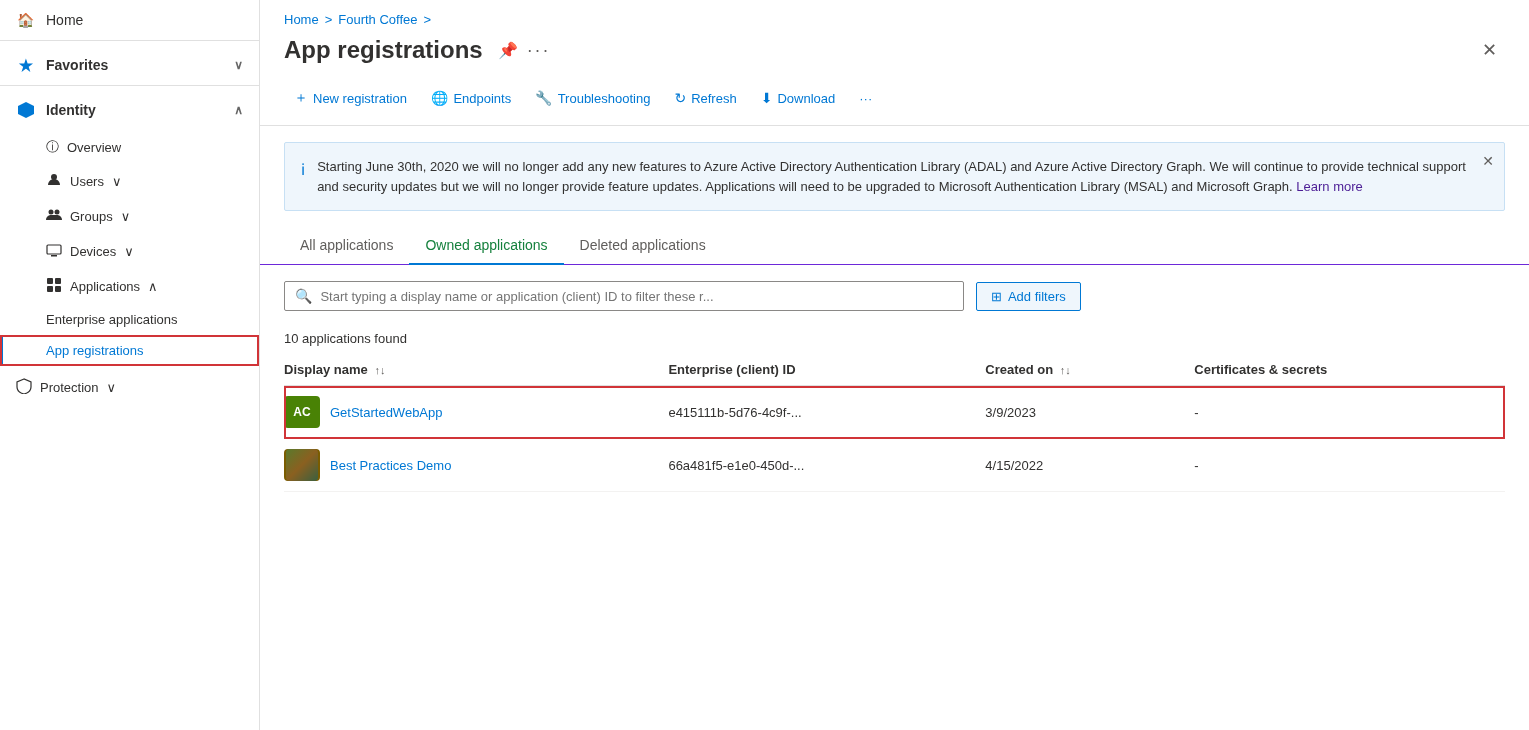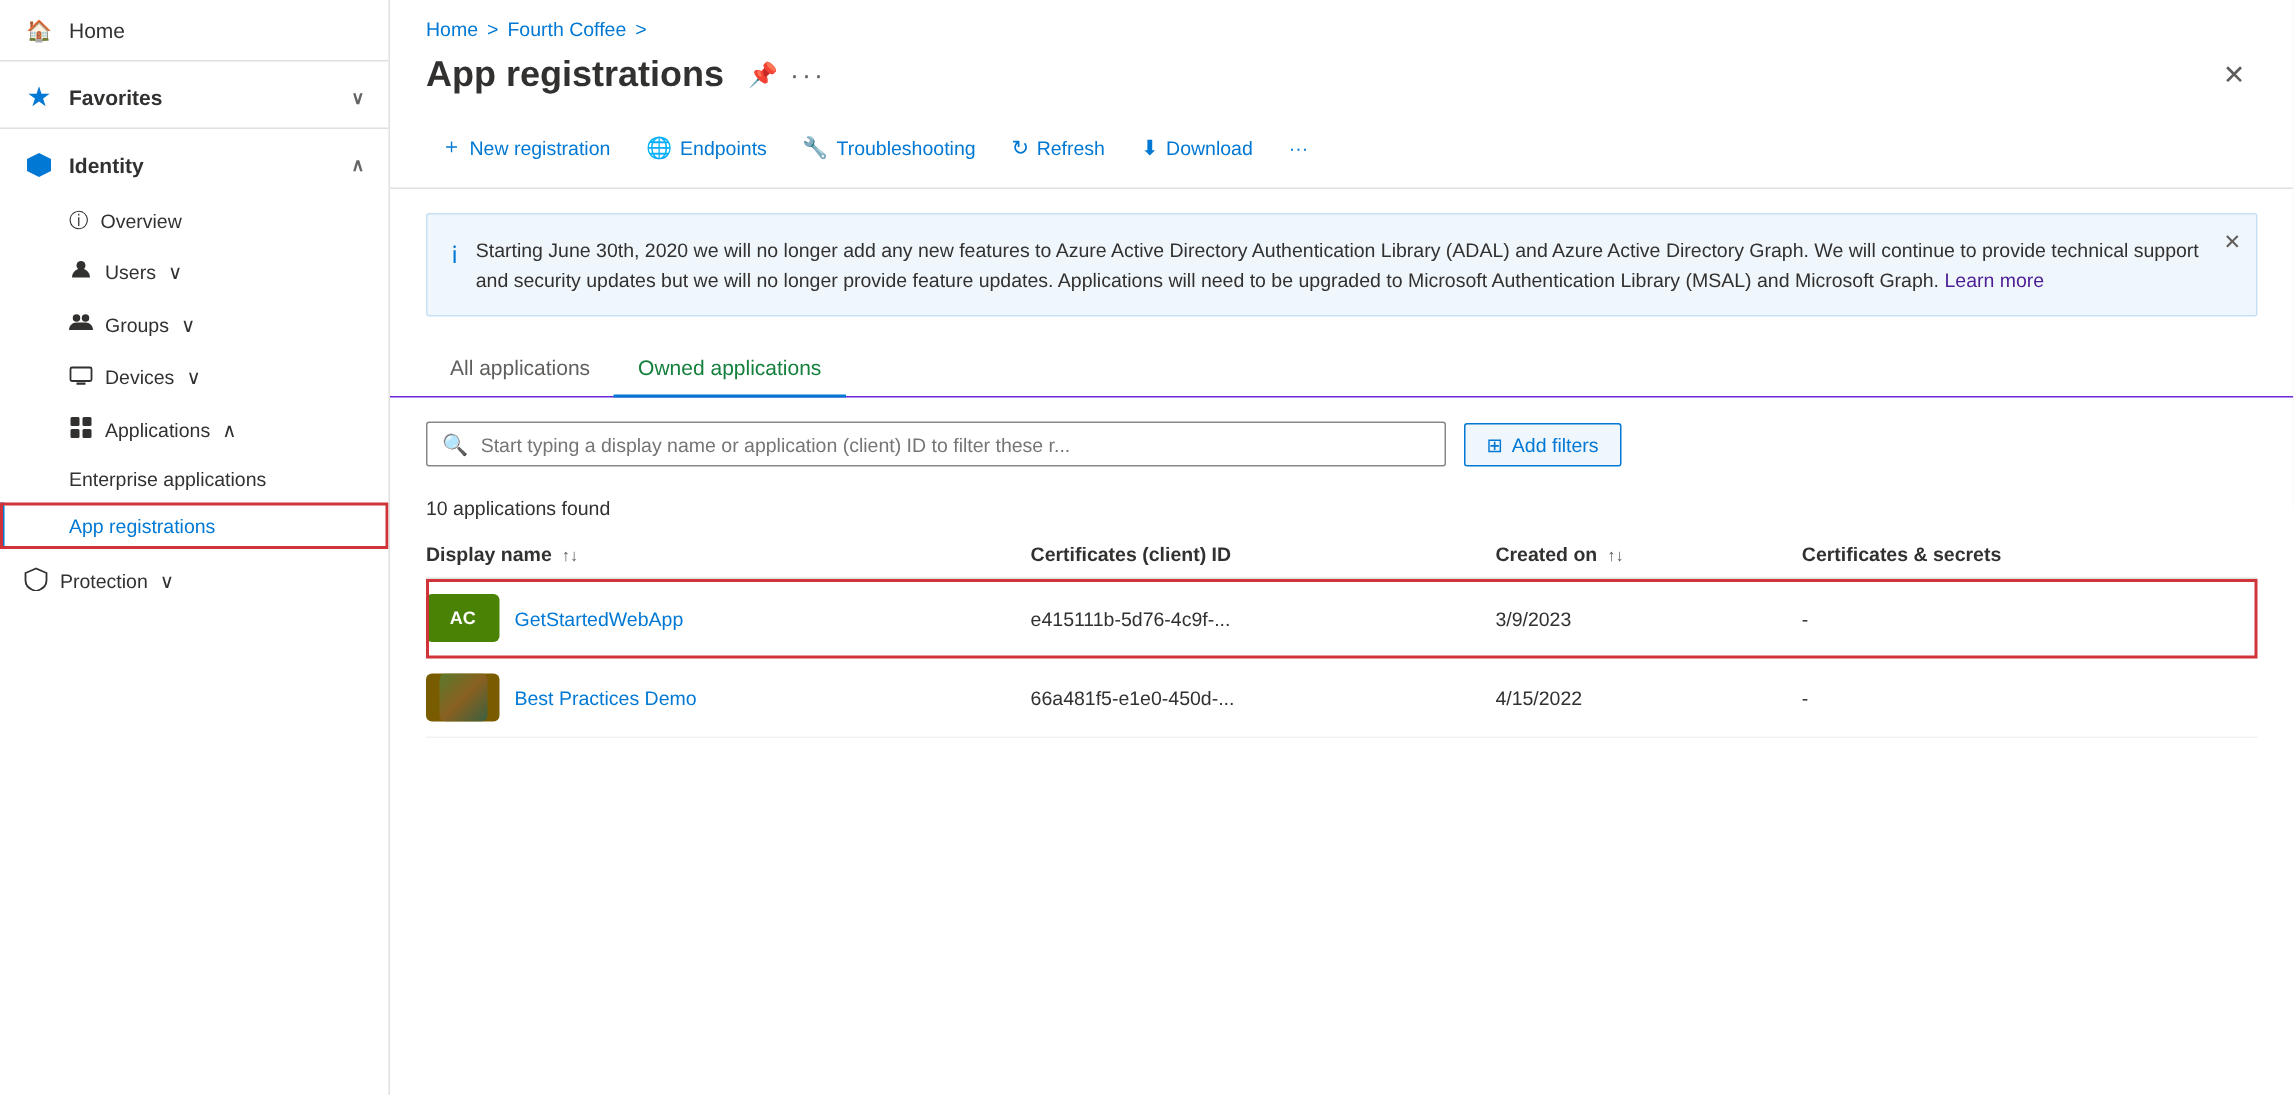--- a/index.html
+++ b/index.html
@@ -263,21 +263,21 @@
       font-size: 13px;
       color: #323130;
       vertical-align: middle;
     }
     .app-cell {
       display: flex;
       align-items: center;
       gap: 10px;
     }
     .app-avatar {
-      width: 49px;
+      width: 36px;
       height: 32px;
       border-radius: 4px;
       display: flex;
       align-items: center;
       justify-content: center;
       font-size: 12px;
       font-weight: 700;
       color: #fff;
       flex-shrink: 0;
     }
@@ -429,20 +429,21 @@
     <div class="banner-text">
       <span>Starting June 30th, 2020 we will no longer add any new features to Azure Active Directory Authentication Library (ADAL) and Azure Active Directory Graph. We will continue to provide technical support and security updates but we will no longer provide feature updates. Applications will need to be upgraded to Microsoft Authentication Library (MSAL) and Microsoft Graph.</span>
       <a href="#">Learn more</a>
     </div>
     <button class="close-banner">✕</button>
   </div>
 
   <div class="tabs">
     <div class="tab">All applications</div>
     <div class="tab active">Owned applications</div>
+    <div class="tab">Deleted applications</div>
   </div>
 
   <div class="filter-bar">
     <div class="search-box">
       <span class="search-icon">🔍</span>
       <input type="text" placeholder="Start typing a display name or application (client) ID to filter these r..." style="">
     </div>
     <button class="add-filters-btn">
       <span>⊞</span>
       <span>Add filters</span>
@@ -451,21 +452,21 @@
 
   <div class="table-area">
     <div class="results-count">10 applications found</div>
     <table>
       <thead>
         <tr>
           <th>
             Display name
             <span class="sort-icon">↑↓</span>
           </th>
-          <th>Certificates (client) ID</th>
+          <th>Enterprise (client) ID</th>
           <th>
             Created on
             <span class="sort-icon">↑↓</span>
           </th>
           <th>Certificates &amp; secrets</th>
         </tr>
       </thead>
       <tbody>
         <tr style="outline: 2px solid #d13438; outline-offset: -2px;">
           <td>

